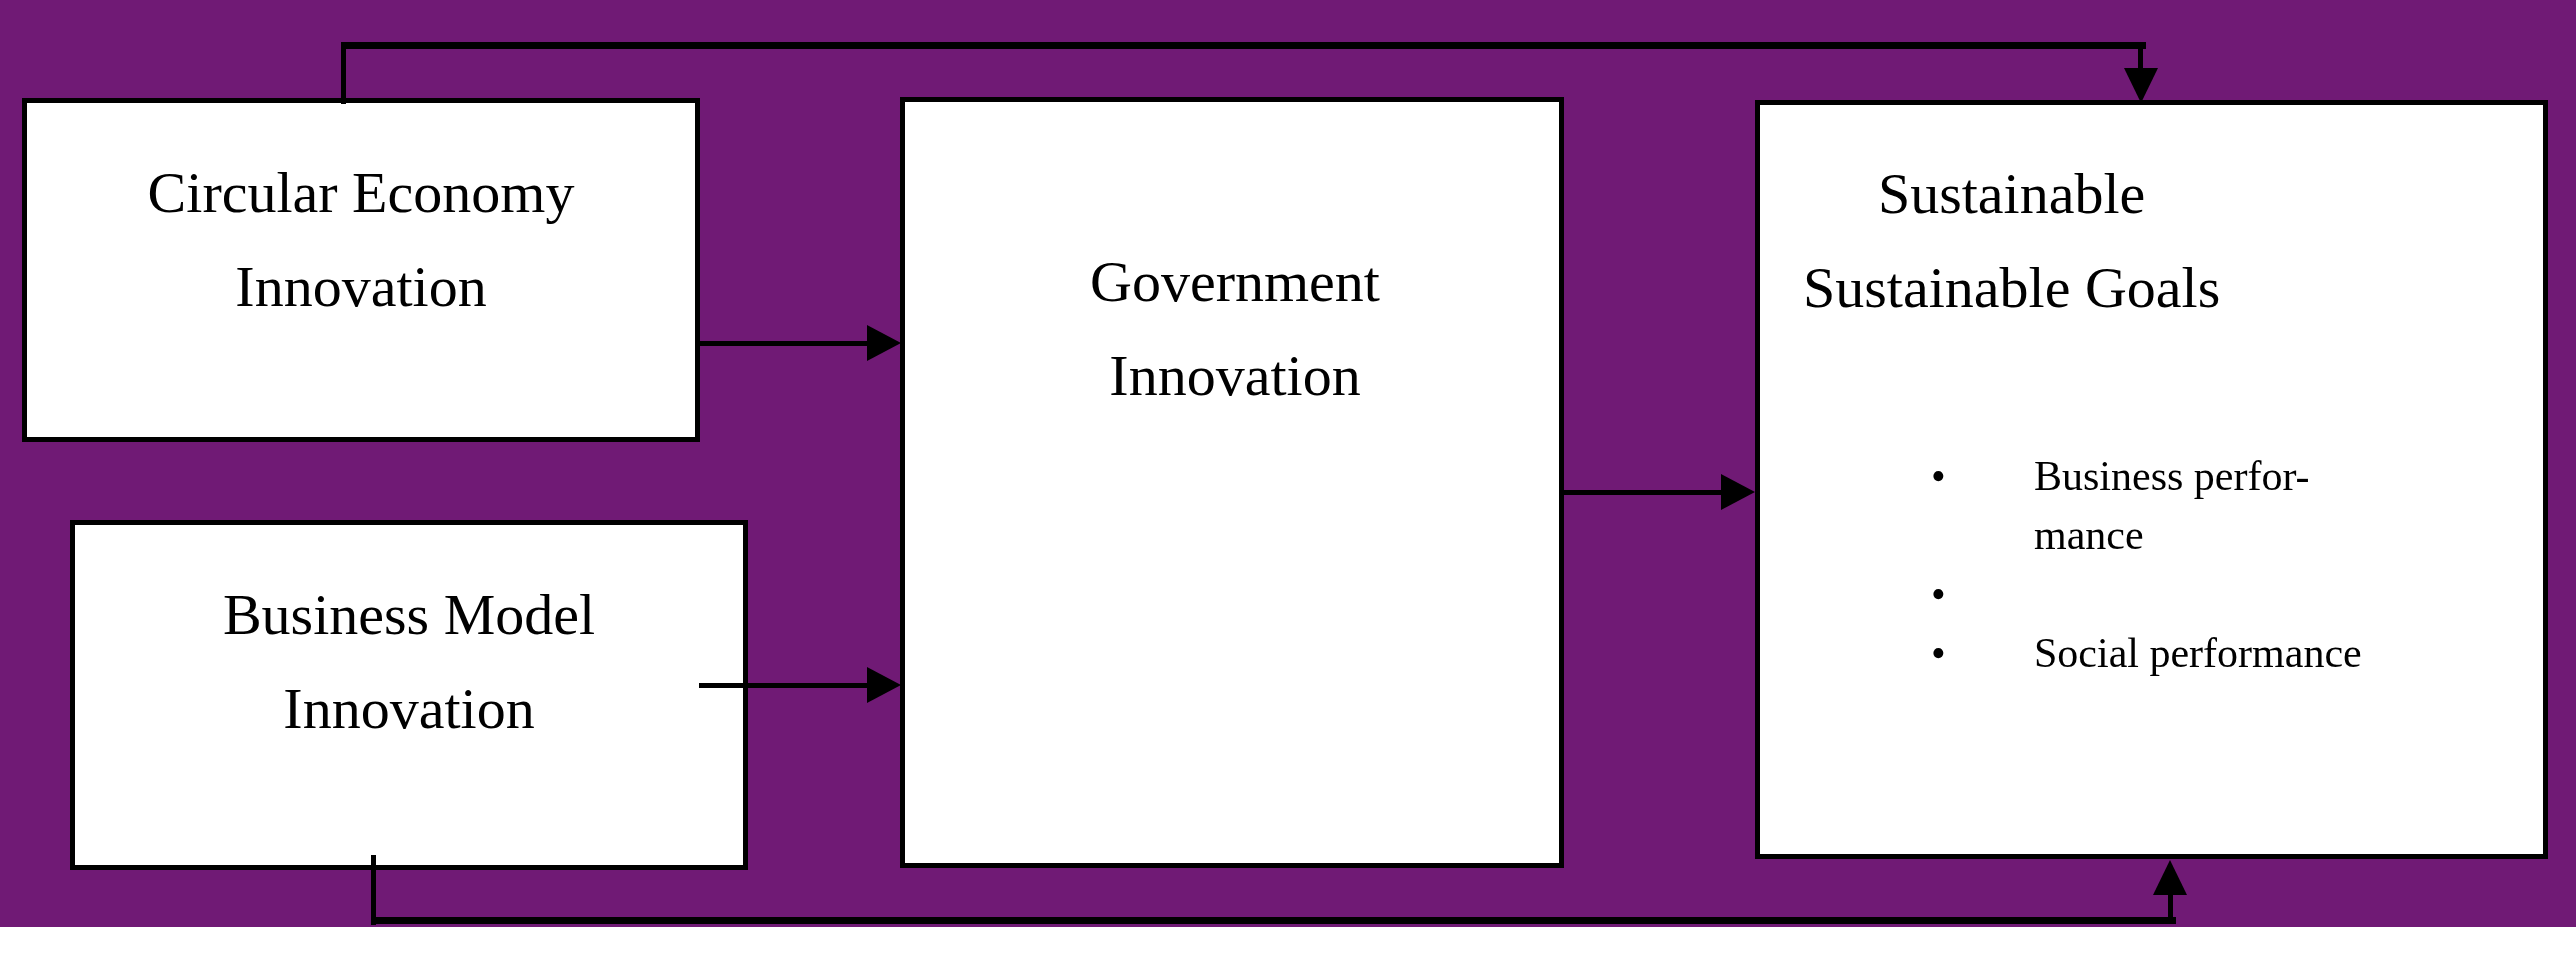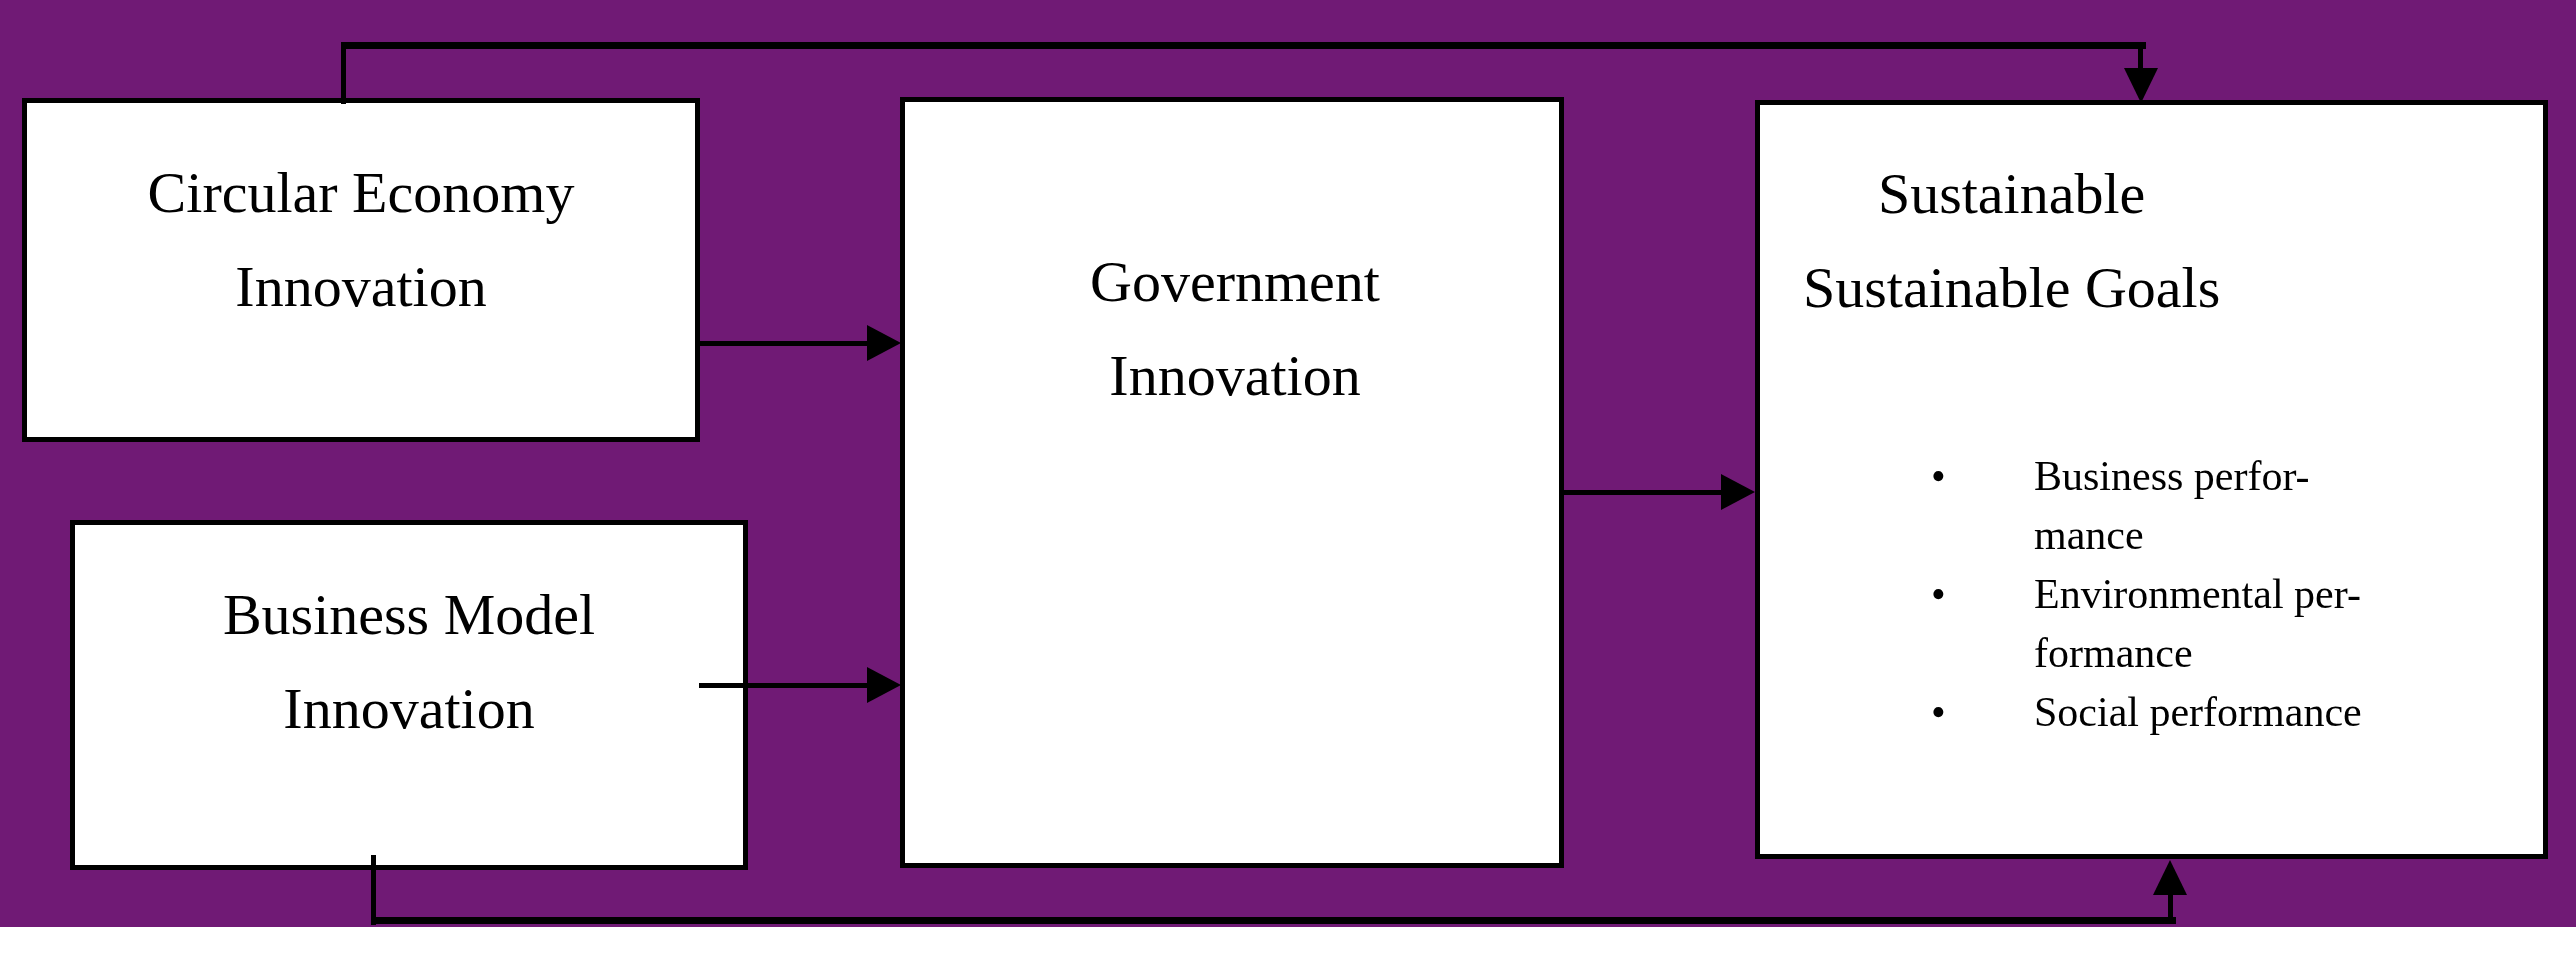--- a/index.html
+++ b/index.html
@@ -144,24 +144,20 @@
     <div class="bullet-list">
       <div class="bullet-item">
         <span class="bullet-marker">•</span>
         <span class="bullet-text">
           <span class="bline">Business perfor-</span>
           <span class="bline">mance</span>
         </span>
       </div>
       <div class="bullet-item">
         <span class="bullet-marker">•</span>
-        <span class="bullet-text">
-          <span class="bline">Environmental per-</span>
-          <span class="bline">formance</span>
-        </span>
       </div>
       <div class="bullet-item">
         <span class="bullet-marker">•</span>
         <span class="bullet-text">
           <span class="bline">Social performance</span>
         </span>
       </div>
     </div>
   </div>
 

